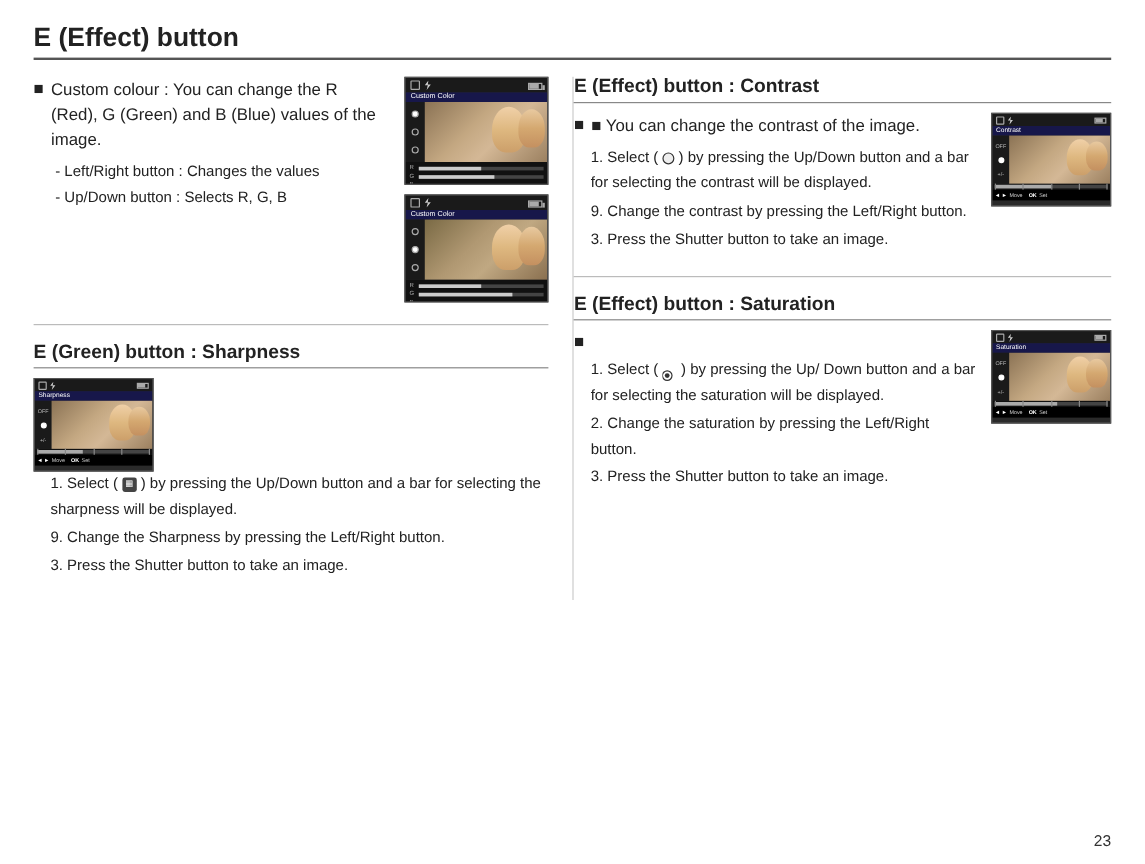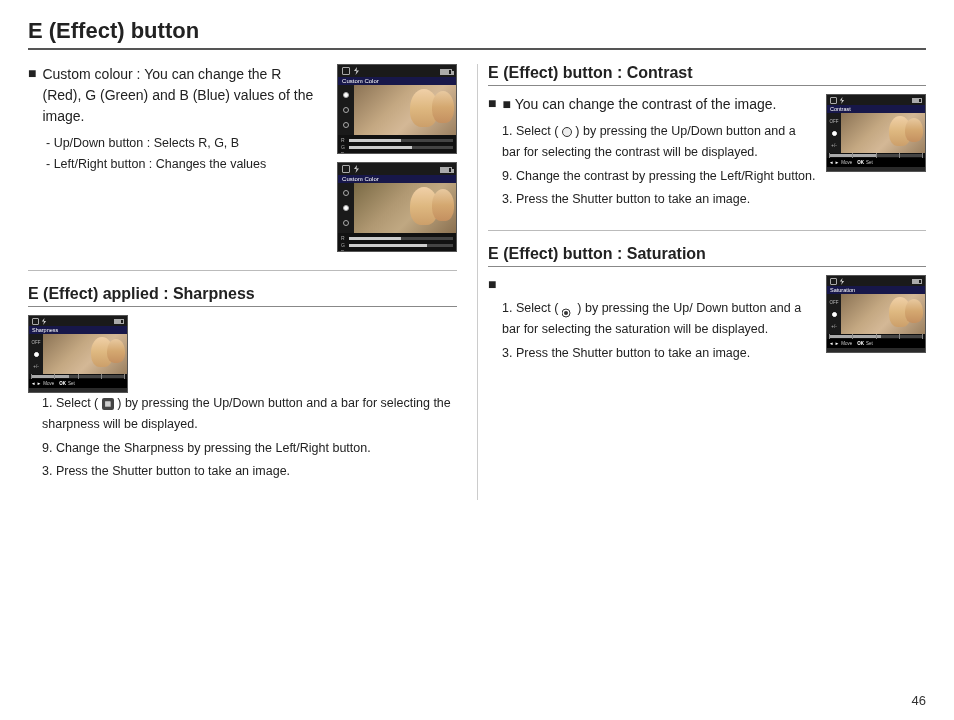--- a/index.html
+++ b/index.html
@@ -36,21 +36,20 @@
       gap: 0;
     }
 
     .left-col {
       width: 460px;
       padding-right: 20px;
     }
 
     .right-col {
       width: 460px;
-      padding-left: 10px;
       border-left: 1px solid #ccc;
     }
 
     
     .section-heading {
       font-size: 16px;
       font-weight: bold;
       border-bottom: 1px solid #888;
       padding-bottom: 3px;
       margin-bottom: 8px;
@@ -163,22 +162,22 @@
     <div class="left-col">
 
       <div class="content-block">
         <div class="top-area">
           <div class="top-text-area">
             <div class="bullet-block">
               <span class="bullet">■</span>
               <span class="bullet-text">Custom colour : You can change the R (Red), G (Green) and B (Blue) values of the image.</span>
             </div>
             <div class="dash-list">
+              <div>- Left/Right button : Changes the values</div>
               <div>- Up/Down button : Selects R, G, B</div>
-              <div>- Left/Right button : Changes the values</div>
             </div>
           </div>
 
           <div class="screens-col">
 
             <div class="cam-screen">
 
               <div style="background:#1a1a1a;height:12px;display:flex;align-items:center;justify-content:space-between;padding:0 4px;">
                 <div style="display:flex;gap:2px;align-items:center;">
                   <div style="width:8px;height:8px;border:1px solid #aaa;border-radius:1px;"></div>
@@ -286,21 +285,21 @@
               </div>
 
             </div>
           </div>
         </div>
       </div>
 
       <hr class="section-divider">
 
       <div class="content-block">
-        <div class="section-heading">E (Effect) applied : Sharpness</div>
+        <div class="section-heading">E (Green) button : Sharpness</div>
 
         <div style="display:flex;gap:10px;align-items:flex-start;">
 
           <div class="cam-screen-small">
             <div style="background:#1a1a1a;height:10px;display:flex;align-items:center;justify-content:space-between;padding:0 3px;">
               <div style="display:flex;gap:2px;">
                 <div style="width:7px;height:7px;border:1px solid #aaa;border-radius:1px;"></div>
                 <svg width="6" height="7" viewBox="0 0 7 8">
                     <polygon points="4,0 1,4 3.5,4 2.5,8 6,3.5 3.5,3.5" fill="#ccc"></polygon>
                   </svg>
@@ -441,20 +440,21 @@
               <li>
                 <span>1. Select (</span>
                 <span style="display:inline-block;width:12px;height:10px;vertical-align:middle;position:relative;">
                   <svg width="12" height="10" viewBox="0 0 12 10">
                       <circle cx="4" cy="5" r="4" fill="none" stroke="#333" stroke-width="1"></circle>
                       <circle cx="4" cy="5" r="2" fill="#333"></circle>
                     </svg>
                 </span>
                 <span>) by pressing the Up/ Down button and a bar for selecting the saturation will be displayed.</span>
               </li>
+              <li>2. Change the saturation by pressing the Left/Right button.</li>
               <li>3. Press the Shutter button to take an image.</li>
             </div>
           </div>
 
           <div class="cam-screen-small">
             <div style="background:#1a1a1a;height:10px;display:flex;align-items:center;justify-content:space-between;padding:0 3px;">
               <div style="display:flex;gap:2px;">
                 <div style="width:7px;height:7px;border:1px solid #aaa;border-radius:1px;"></div>
                 <svg width="6" height="7" viewBox="0 0 7 8">
                     <polygon points="4,0 1,4 3.5,4 2.5,8 6,3.5 3.5,3.5" fill="#ccc"></polygon>
@@ -496,15 +496,15 @@
               <span style="font-size:4.5px;color:#fff;font-weight:bold;margin-left:3px;">OK</span>
               <span style="font-size:4.5px;color:#ccc;">Set</span>
             </div>
           </div>
         </div>
       </div>
 
     </div>
   </div>
 
-  <div class="page-number">46</div>
+  <div class="page-number">23</div>
 
 </div>
 
 </body></html>

